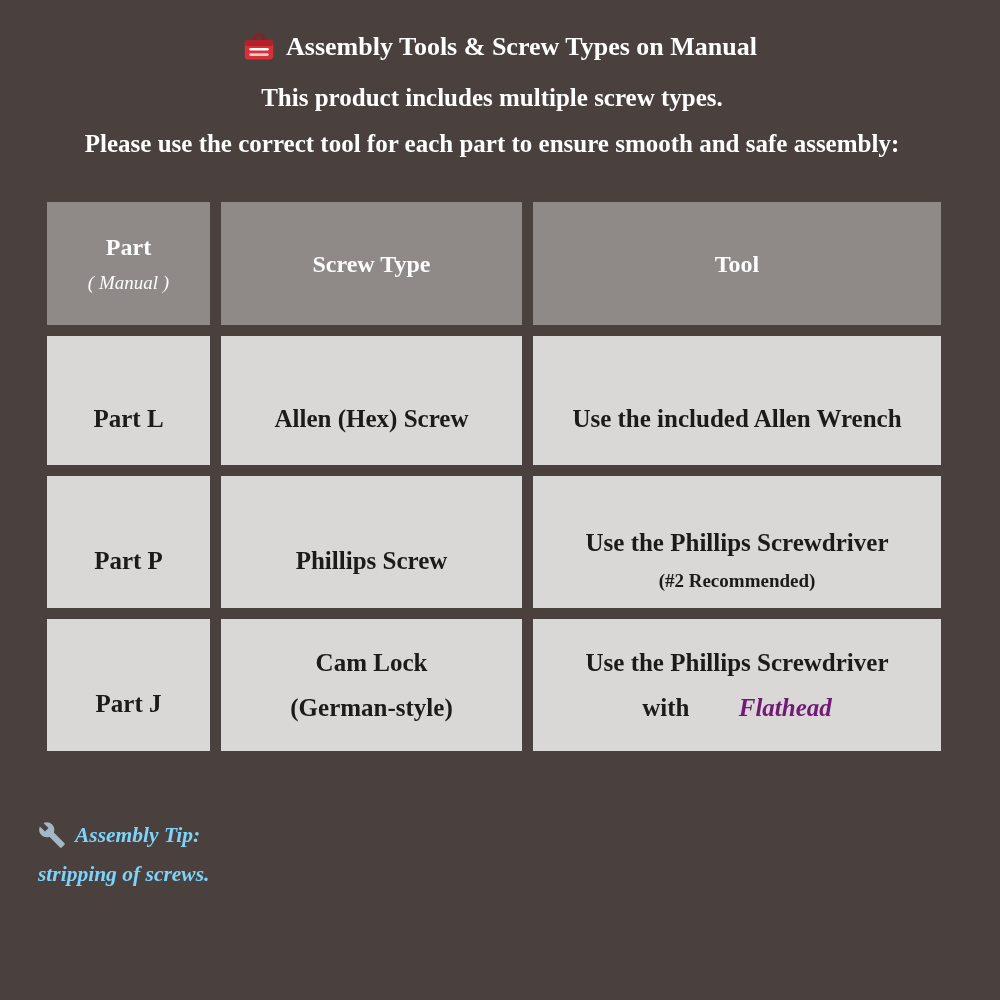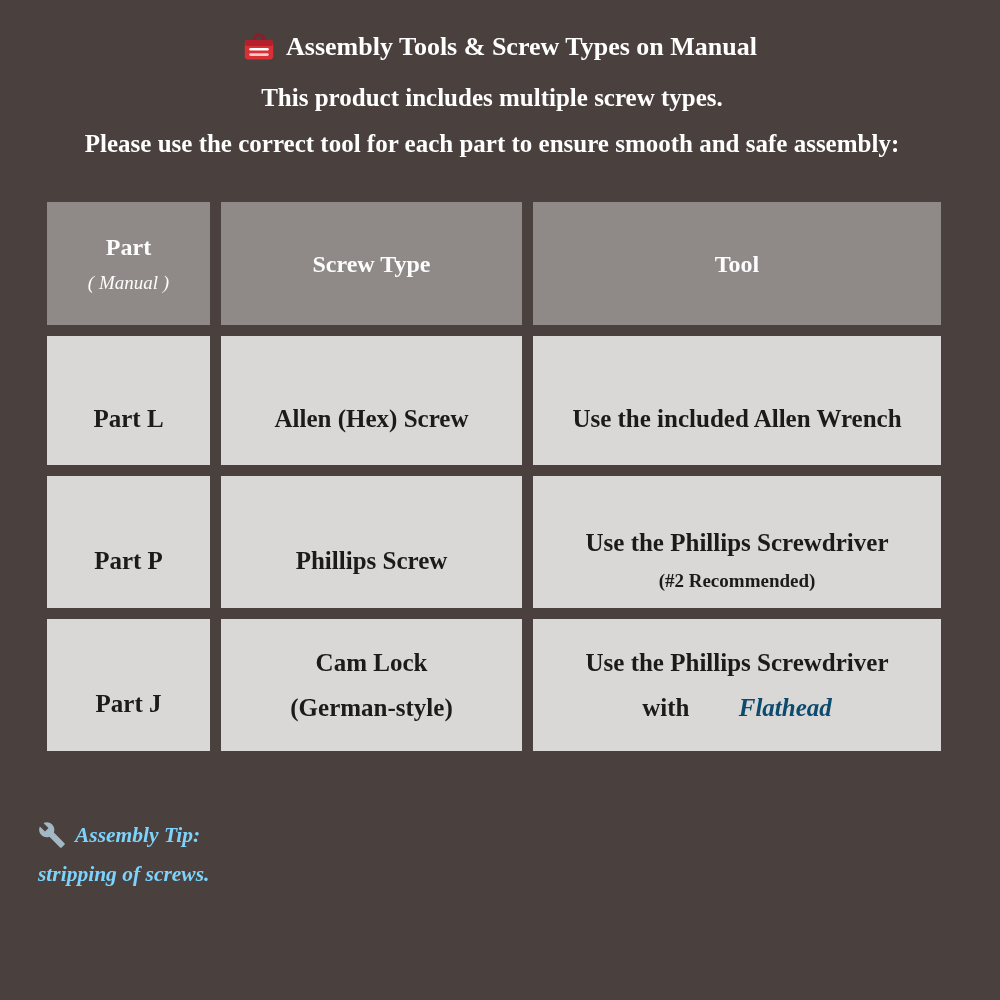--- a/index.html
+++ b/index.html
@@ -76,21 +76,21 @@
   }
   .head-label { line-height: 30px; }
   .line { line-height: 34px; margin-top: 37px; }
   .tall-line { line-height: 45px; }
   .small-line {
     font-size: 19px;
     line-height: 30px;
     margin-top: 6px;
   }
   .red-accent {
-    color: #0c4a6e;
+    color: #701a75;
     font-style: italic;
     margin-left: 43px;
   }
 
   
   #tip {
     position: absolute;
     left: 38px;
     top: 820px;
     width: 930px;

